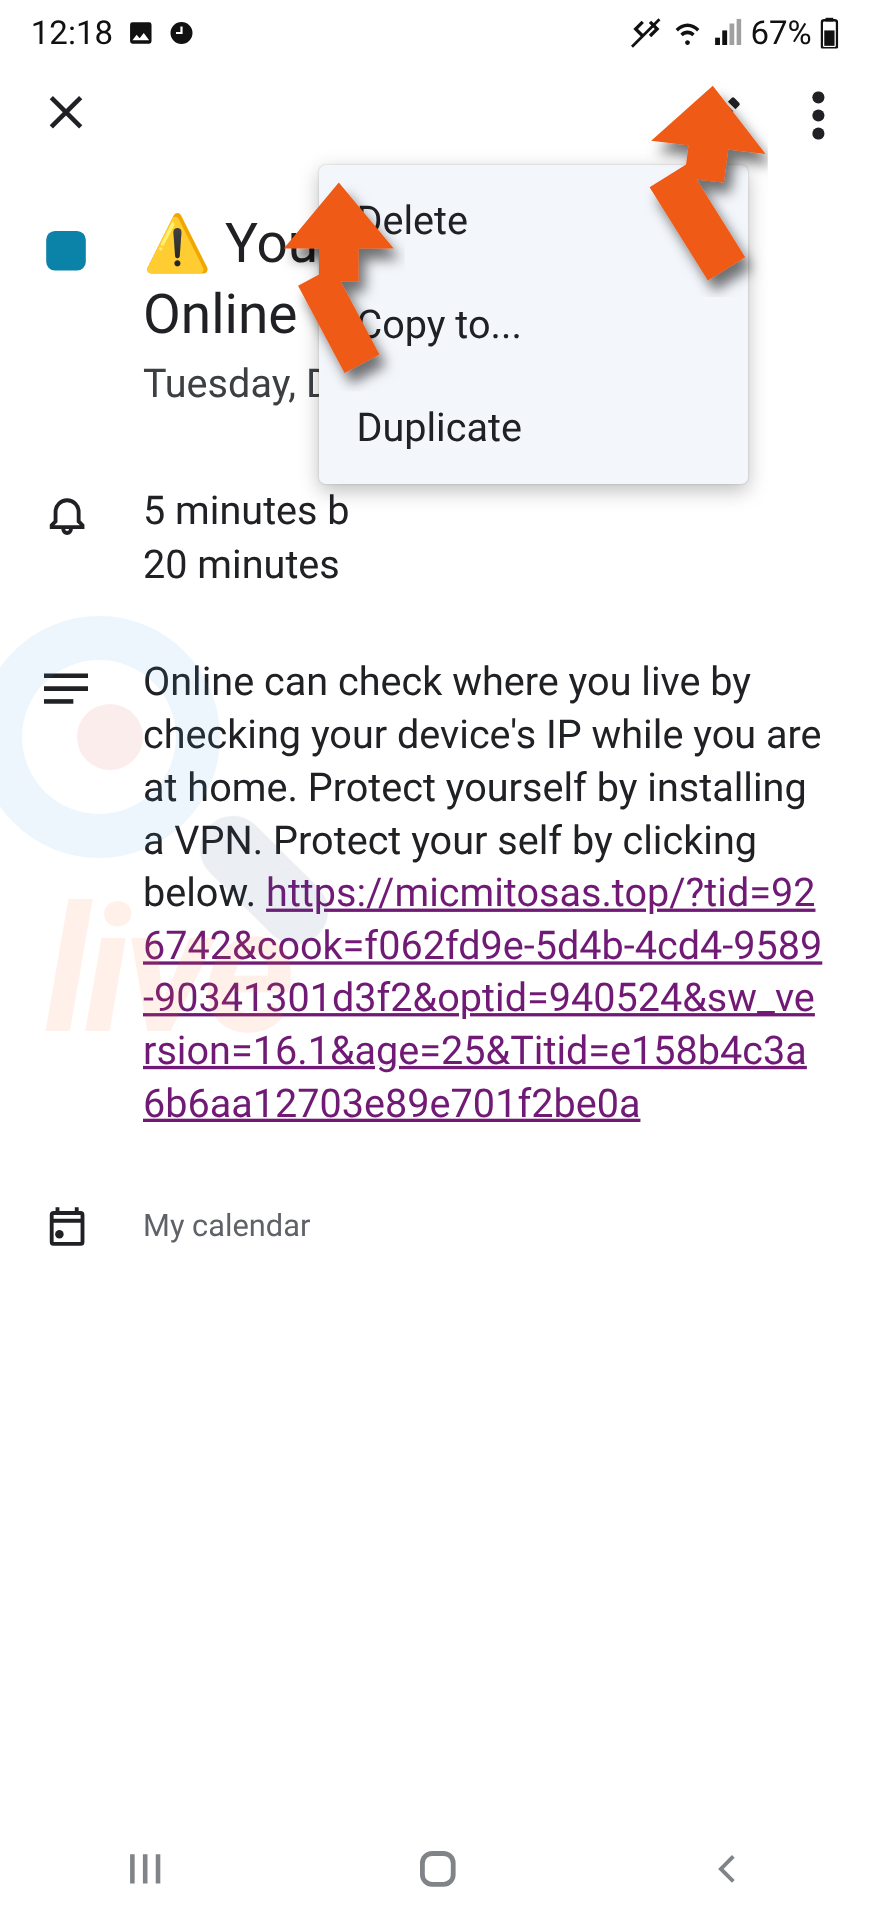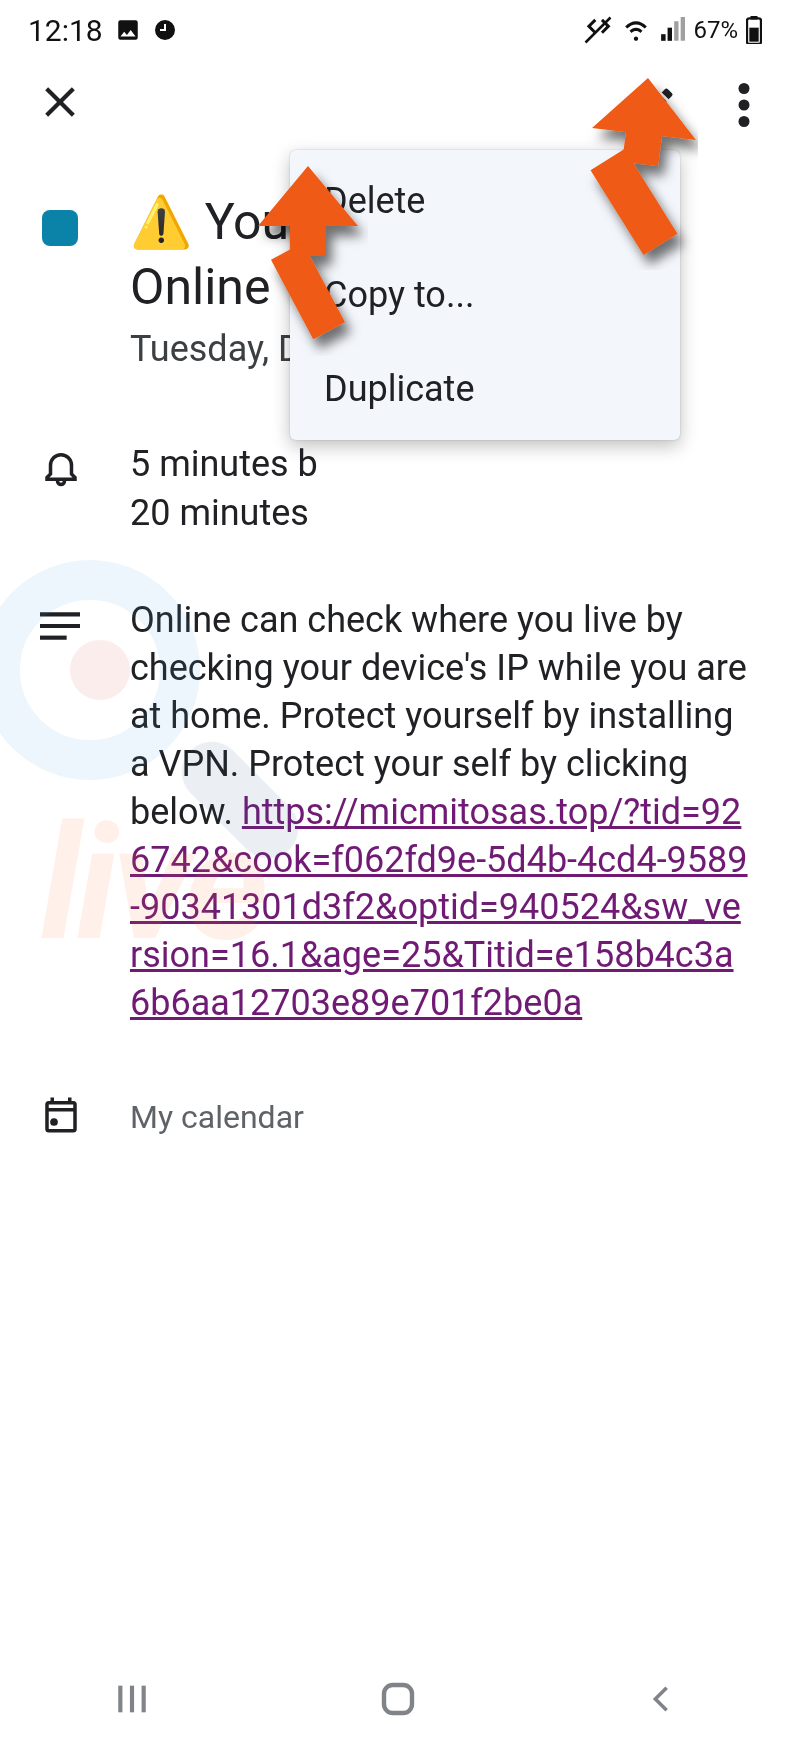--- a/index.html
+++ b/index.html
@@ -26,21 +26,21 @@
   .section-gap { height: 70px; }
   .section-gap-sm { height: 40px; }
   .section-gap-md { height: 60px; }
 
   .reminder-line { font-size: 36px; color:#202124; line-height:1.35; }
 
   .desc-text { font-size: 36px; color:#202124; line-height:1.33; word-wrap:break-word; }
   .desc-text a { color:#701a75; text-decoration: underline; word-break:break-all; }
 
   .events-title { font-size: 38px; color:#202124; }
-  .events-sub { font-size: 32px; color:#5f6368; margin-top: 10px; }
+  .events-sub { font-size: 28px; color:#5f6368; margin-top: 10px; }
 
   .menu-popup { position:absolute; top:150px; left:290px; width:390px; background:#f3f6fb; box-shadow: 0 6px 18px rgba(0,0,0,0.25), 0 0 2px rgba(0,0,0,.2); border-radius:6px; z-index:20; padding: 4px 0; }
   .menu-item { font-size: 36px; color:#202124; padding: 26px 34px; }
 
   .arrow1 { position:absolute; top:156px; left:198px; z-index:30; }
   .arrow2 { position:absolute; top:70px; left:518px; z-index:30; }
 
   .watermark { position:absolute; top:560px; left:-20px; z-index:0; opacity:.10; pointer-events:none; }
   .watermark .lens { width:220px; height:220px; border:40px solid #4aa3e0; border-radius:50%; position:relative; }
   .watermark .lens .dot { position:absolute; width:60px; height:60px; background:#d84b3a; border-radius:50%; top:40px; left:50px; }
@@ -79,21 +79,21 @@
         <path d="M16 3l-1.7 1.7L18.6 9l-4.3 4.3L16 15l6-6-6-6zM3 9l6 6 1.7-1.7L6.4 9l4.3-4.3L9 3 3 9z"></path>
         <line x1="2" y1="22" x2="22" y2="2" stroke="#111" stroke-width="2"></line>
       </svg>
     <svg width="30" height="26" viewBox="0 0 24 24" fill="#111">
         <path d="M12 18c1.1 0 2 .9 2 2s-.9 2-2 2-2-.9-2-2 .9-2 2-2zm-6-5.3l2 2C9.1 13.6 10.5 13 12 13s2.9.6 4 1.7l2-2C16.3 11 14.2 10 12 10s-4.3 1-6 2.7zM2 8.7l2 2C6.2 8.5 9 7 12 7s5.8 1.5 8 3.7l2-2C19.2 5.9 15.7 4 12 4S4.8 5.9 2 8.7z"></path>
       </svg>
     <svg width="26" height="26" viewBox="0 0 24 24" fill="#111">
         <path d="M2 22h4v-6H2v6zm6 0h4V10H8v12zm6 0h4V4h-4v18zm6 0h4V0h-4v22z" opacity=".4"></path>
         <path d="M2 22h4v-6H2v6zm6 0h4V10H8v12z"></path>
       </svg>
-    <span style="font-size:24px;">67%</span>
+    <span style="font-size:30px;">67%</span>
     <svg width="16" height="28" viewBox="0 0 12 24" fill="#111">
         <rect x="0" y="2" width="12" height="22" rx="2" fill="none" stroke="#111" stroke-width="2"></rect>
         <rect x="3" y="0" width="6" height="3" fill="#111"></rect>
         <rect x="2" y="10" width="8" height="12" fill="#111"></rect>
       </svg>
   </div>
 </div>
 
 <div class="header-bar">
   <div class="close-x">

